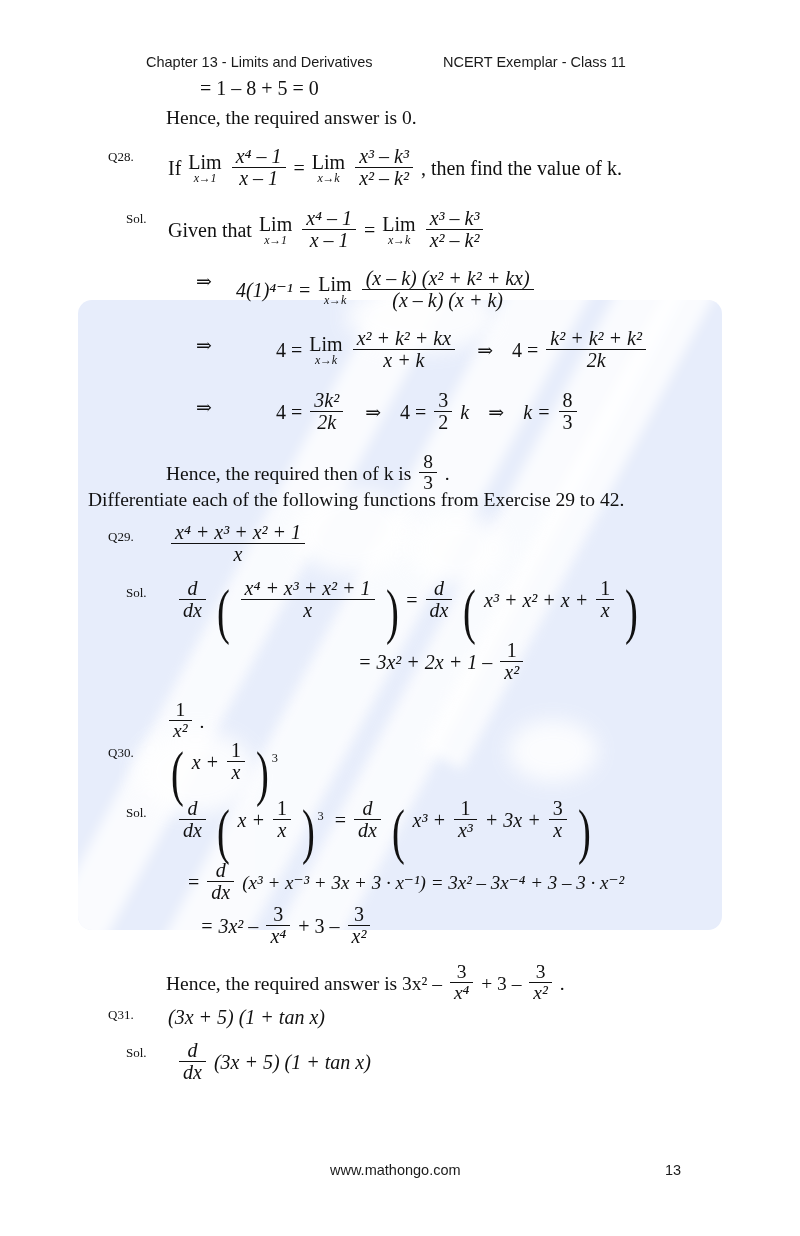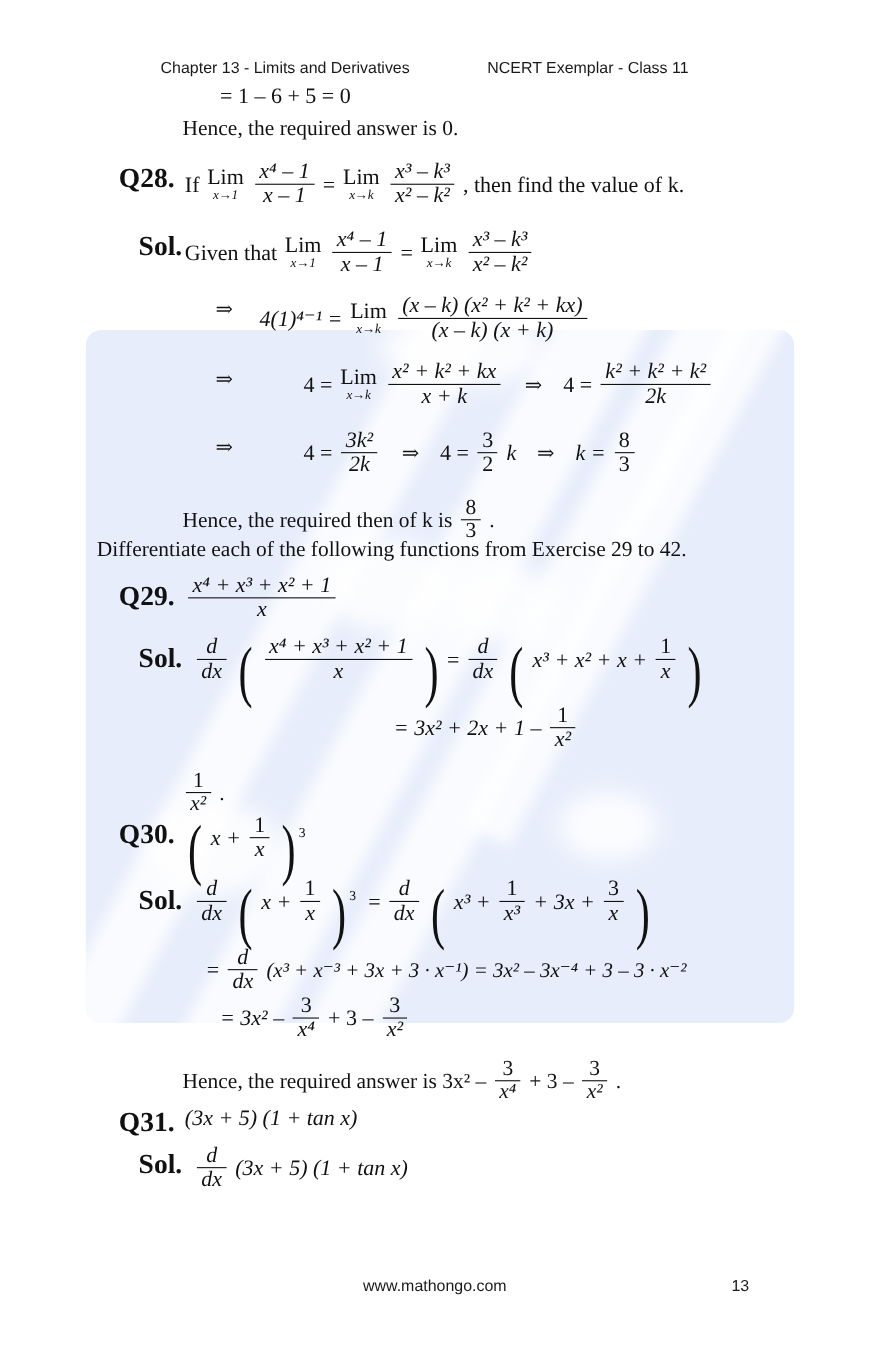--- a/index.html
+++ b/index.html
@@ -78,21 +78,21 @@
   .ftr .ftr-page { position: absolute; left: 665px; top: 0; }
 
   
   .ln {
     position: absolute;
     white-space: nowrap;
     line-height: 1;
   }
   .txt  { font-size: 19.5px; }
   .math { font-size: 20px; }
-  .lbl  { font-weight: bold; font-size: 25px; }
+  .lbl  { font-weight: normal; font-size: 13px; }
   .it   { font-style: italic; }
 
   
   .frac {
     display: inline-block;
     vertical-align: -0.48em;
     text-align: center;
     margin: 0 3px;
     line-height: 1.04;
   }
@@ -142,21 +142,21 @@
   <div class="blob" style="left:430px; top:420px; width:90px; height:62px;"></div>
 </div>
 
 <div id="page">
 
   <div class="hdr">
     <span class="hdr-left">Chapter 13 - Limits and Derivatives</span>
     <span class="hdr-right">NCERT Exemplar - Class 11</span>
   </div>
 
-  <div class="ln math" style="left:200px; top:78px;">= 1 – 6 + 5 = 0</div>
+  <div class="ln math" style="left:200px; top:78px;">= 1 – 8 + 5 = 0</div>
   <div class="ln txt" style="left:166px; top:108px;">Hence, the required answer is 0.</div>
 
   <div class="ln lbl" style="left:108px; top:150px;">Q28.</div>
   <div class="ln math" style="left:168px; top:146px;">
     <span>If</span>
     <span class="limop">
       <span class="lmain">Lim</span>
       <span class="lsub">x→1</span>
     </span>
     <span class="frac">

